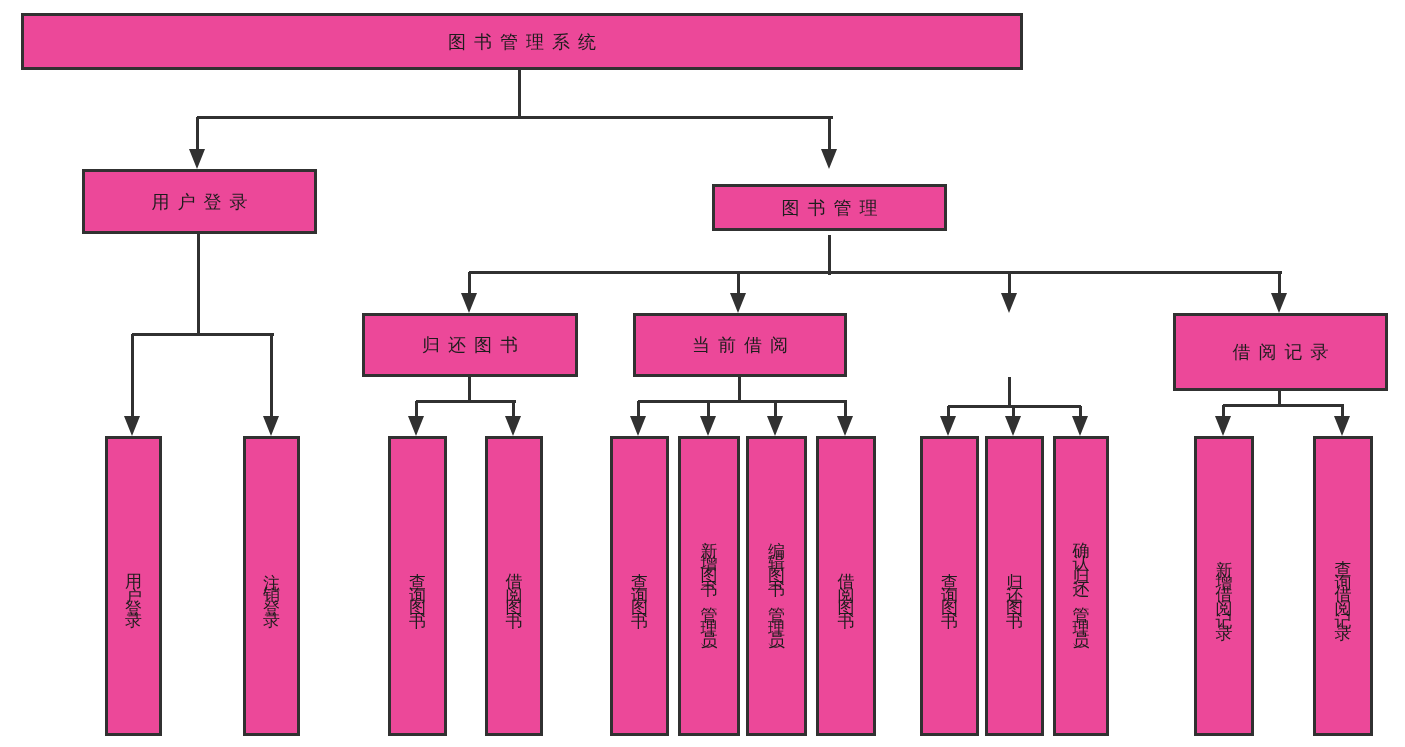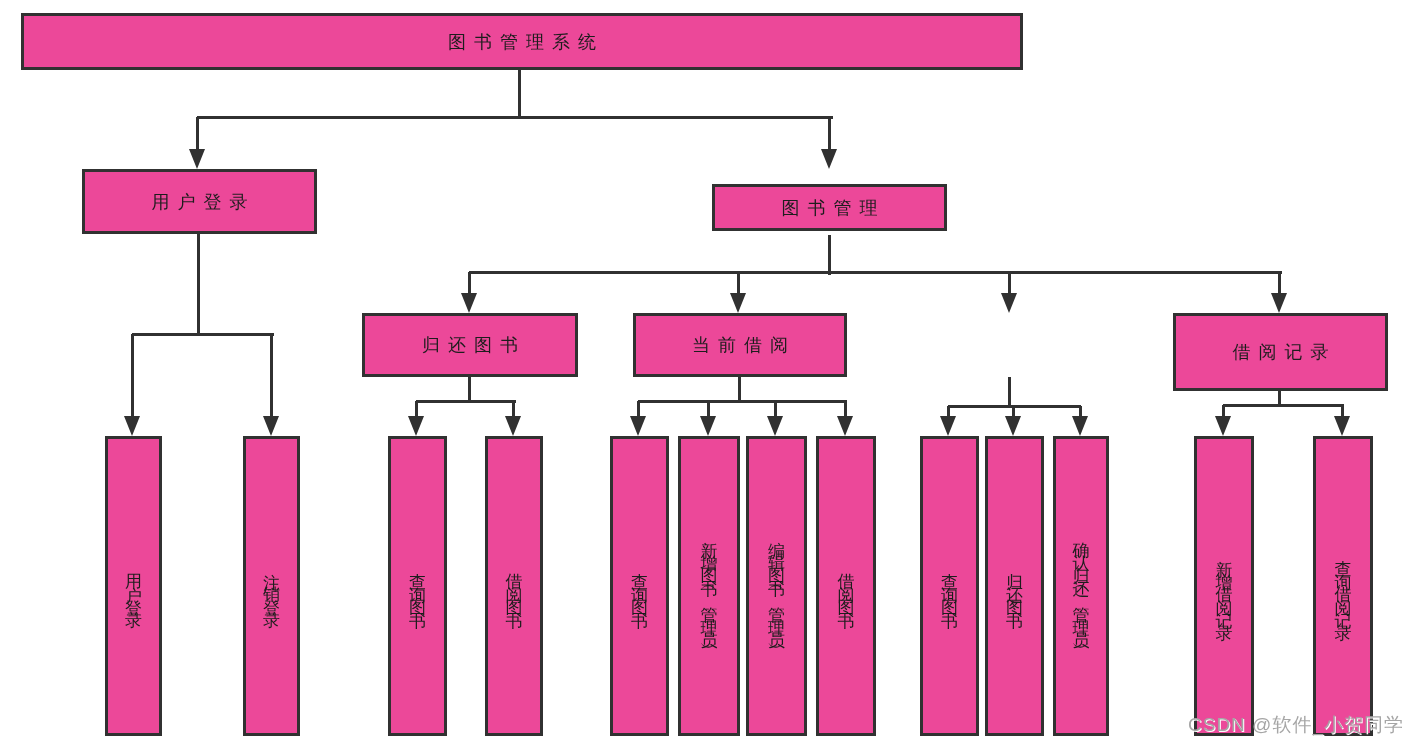--- a/index.html
+++ b/index.html
@@ -61,21 +61,20 @@
     letter-spacing: 1px;
     text-shadow: 1px 1px 0 #ffffff;
     white-space: nowrap;
     z-index: 5;
   }
 </style>
 </head>
 <body>
 
 <div id="canvas" style="--bg: #ffffff; --line: #313131; --text: #1d1d1d; --wm: #a6a6a6;">
-  <div class="watermark">CSDN @软件_小贺同学</div>
 <div class="cline" style="left: 518px; top: 70px; width: 3px; height: 49px;"></div>
     <div class="cline" style="left: 197px; top: 116px; width: 636px; height: 3px;"></div>
     <div class="cline" style="left: 196px; top: 117px; width: 3px; height: 34px;"></div>
     <div class="cline" style="left: 828px; top: 117px; width: 3px; height: 34px;"></div>
     <div class="cline" style="left: 828px; top: 235px; width: 3px; height: 40px;"></div>
     <div class="cline" style="left: 469px; top: 271px; width: 813px; height: 3px;"></div>
     <div class="cline" style="left: 468px; top: 272px; width: 3px; height: 23px;"></div>
     <div class="cline" style="left: 737px; top: 272px; width: 3px; height: 23px;"></div>
     <div class="cline" style="left: 1008px; top: 272px; width: 3px; height: 23px;"></div>
     <div class="cline" style="left: 1278px; top: 272px; width: 3px; height: 23px;"></div>

